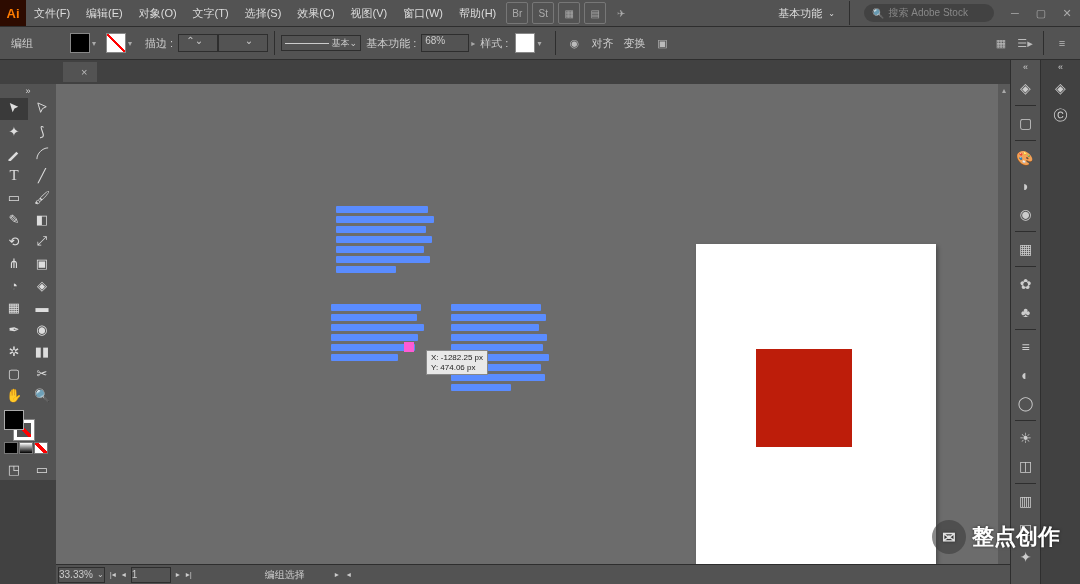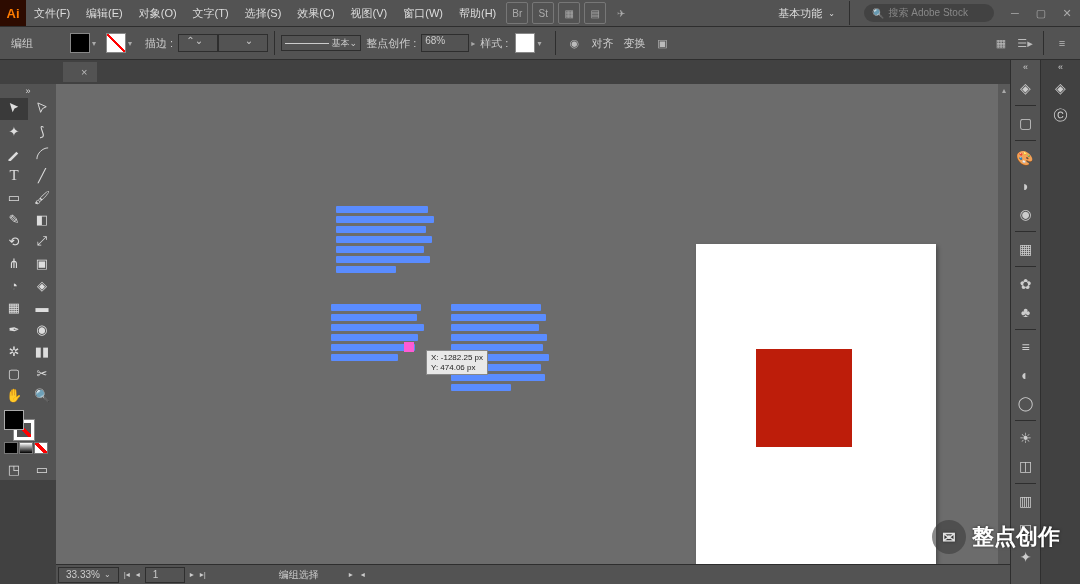--- a/index.html
+++ b/index.html
@@ -61,21 +61,21 @@
 .artboard { position:absolute; left:640px; top:160px; width:240px; height:320px; background:#fff; box-shadow:2px 2px 4px rgba(0,0,0,.3); }
 .redsq { position:absolute; left:60px; top:105px; width:96px; height:98px; background:#bd1d0a; }
 .txtgrp { position:absolute; }
 .txtline { height:7px; background:#5a8cff; margin-bottom:3px; border-radius:1px; }
 .coord-tip { position:absolute; left:370px; top:266px; background:#e8e8e8; border:1px solid #888; font-size:8px; color:#222; padding:2px 4px; line-height:1.2; }
 .scrollbar-v { position:absolute; right:0; top:0; bottom:0; width:12px; background:#5a5a5a; }
 .sb-arrow { height:12px; display:flex; align-items:center; justify-content:center; font-size:8px; color:#aaa; }
 
 
 .statusbar { position:absolute; left:56px; right:70px; bottom:0; height:20px; background:#535353; font-size:10px; color:#ccc; border-top:1px solid #2e2e2e; }
-.stat-in { border:1px solid #2e2e2e; padding:1px 7px; margin:0 2px; height:16px; }
+.stat-in { border:1px solid #2e2e2e; padding:1px 0; margin:0 2px; height:16px; }
 .stat-arrow { font-size:8px; padding:0 3px; }
 
 
 .watermark { position:absolute; right:20px; bottom:30px; font-size:22px; color:#fff; font-weight:bold; text-shadow:0 0 3px rgba(0,0,0,.6); }
 .wm-ico { width:34px; height:34px; border-radius:50%; background:rgba(60,60,60,.6); display:inline-flex; align-items:center; justify-content:center; font-size:16px; margin-right:6px; color:#e0e0e0; }
 </style>
 </head>
 <body>
 
 <div class="menubar flex">
@@ -112,21 +112,21 @@
   <div style="width:30px"></div>
   <div class="swatch black"></div>
     <div class="swatch-dd">▾</div>
   <div class="swatch none"></div>
     <div class="swatch-dd">▾</div>
   <span class="ctrl-label">描边 :</span>
   <div class="num-input">⌃⌄</div>
   <div class="num-input" style="width:50px">⌄</div>
   <div class="sep"></div>
   <div class="stroke-prev"><div class="stroke-line"></div><span>基本</span> ⌄</div>
-  <span class="ctrl-label">整点创作 :</span>
+  <span class="ctrl-label">基本功能 :</span>
   <div class="num-input" style="width:48px;text-align:left;padding-left:3px">68%</div>
     <span style="font-size:8px;color:#aaa;margin-left:2px">▸</span>
   <span class="ctrl-label">样式 :</span>
   <div class="swatch white"></div>
     <div class="swatch-dd">▾</div>
   <div class="sep"></div>
   <div class="ctrl-icon">◉</div>
   <span class="ctrl-label">对齐</span>
   <span class="ctrl-label">变换</span>
   <div class="ctrl-icon">▣</div>

